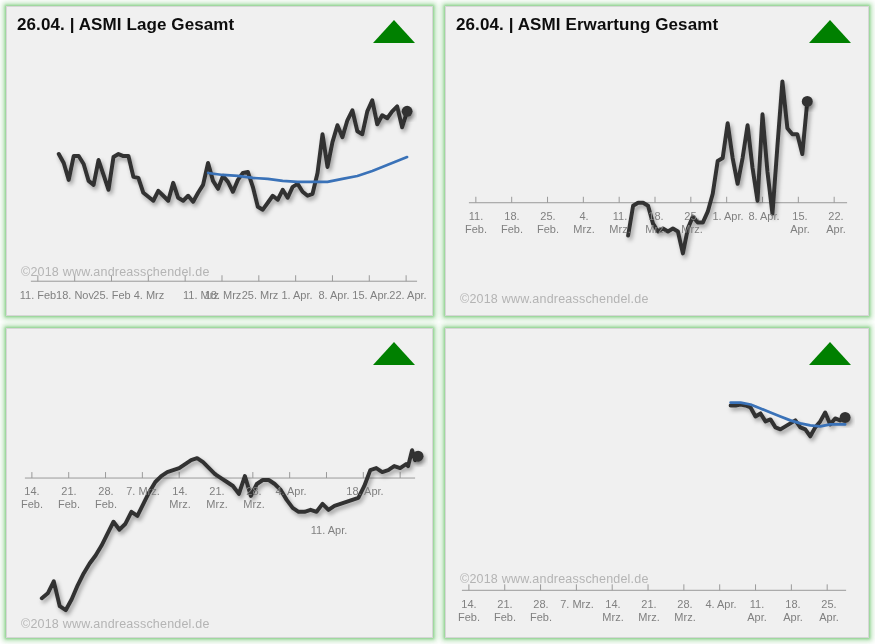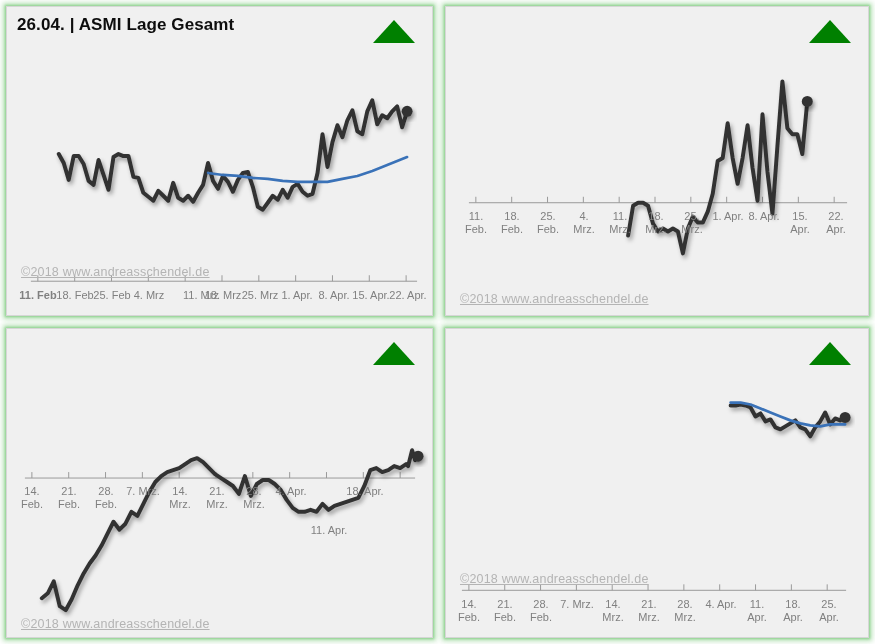--- a/index.html
+++ b/index.html
@@ -56,21 +56,20 @@
     border-left: 21px solid transparent;
     border-right: 21px solid transparent;
     border-bottom: 23px solid #008000;
   }
   .copyright {
     position: absolute;
     font-size: 12.5px;
     color: #b4b4b4;
     white-space: nowrap;
     letter-spacing: 0.2px;
-    text-decoration: underline;
   }
   .plot {
     position: absolute;
     left: 0;
     top: 0;
     width: 100%;
     height: 100%;
   }
   .axis-labels {
     position: absolute;
@@ -120,37 +119,38 @@
             <line x1="364" y1="276" x2="364" y2="270"></line>
             <line x1="401" y1="276" x2="401" y2="270"></line>
           </g>
         </g>
         <polyline filter="url(#sh1)" fill="none" stroke="#333333" stroke-width="4" stroke-linejoin="round" stroke-linecap="round" points="52,148 57,157 62,174 67,150 72,150 77,158 82,175 87,179 92,154 97,169 102,184 107,151 112,148 117,150 122,150 127,171 132,172 137,187 142,191 147,195 152,185 157,190 162,195 167,177 172,192 177,195 182,190 187,196 192,187 197,179 202,157 207,175 212,183 217,170 222,176 227,186 232,174 237,167 242,166 247,181 252,201 257,204 262,197 267,190 272,194 277,184 282,192 287,181 292,178 297,186 302,190 307,188 312,167 317,128 322,161 327,136 332,119 337,131 342,114 347,104 352,125 357,128 362,105 367,94 372,118 377,109 382,112 387,105 392,100 397,121 402,105"></polyline>
         <circle cx="402" cy="105" r="5.5" fill="#333333" filter="url(#sh1)"></circle>
         <polyline fill="none" stroke="#3a72b8" stroke-width="2.6" stroke-linejoin="round" stroke-linecap="round" points="202,167 217,169 232,170 247,172 262,173 277,175 292,176 307,176 322,176 337,173 352,170 367,165 382,159 397,153 402,151"></polyline>
       </svg>
       <div class="copyright" style="left:14px; top:258px;">©2018 www.andreasschendel.de</div>
       <div class="axis-labels" style="top:282px;">
-        <div class="axis-label" style="left:31px;font-weight:bold;">11. Feb</div>
-        <div class="axis-label" style="left:68px;">18. Feb</div>
+        <div class="axis-label" style="left:31px;">11. Feb</div>
+        <div class="axis-label" style="left:68px;">18. Nov</div>
         <div class="axis-label" style="left:105px;">25. Feb</div>
         <div class="axis-label" style="left:142px;">4. Mrz</div>
         <div class="axis-label" style="left:194px;">11. Mrz</div>
         <div class="axis-label" style="left:216px;">18. Mrz</div>
         <div class="axis-label" style="left:253px;">25. Mrz</div>
         <div class="axis-label" style="left:290px;">1. Apr.</div>
         <div class="axis-label" style="left:327px;">8. Apr.</div>
         <div class="axis-label" style="left:364px;">15. Apr.</div>
         <div class="axis-label" style="left:401px;">22. Apr.</div>
       </div>
     </div>
   </div>
 
   <div class="cell">
     <div class="panel">
+      <div class="panel-title">26.04. | ASMI Erwartung Gesamt</div>
       <div class="trend-arrow"></div>
       <svg class="plot" viewBox="0 0 424 310" preserveAspectRatio="none">
         <defs>
           <filter id="sh2" x="-20%" y="-20%" width="160%" height="160%">
             <feDropShadow dx="2" dy="3" stdDeviation="2" flood-color="#000000" flood-opacity="0.35"></feDropShadow>
           </filter>
         </defs>
         <g>
           <line x1="23" y1="197" x2="403" y2="197" stroke="#999999" stroke-width="1"></line>
           <g stroke="#999999" stroke-width="1">

